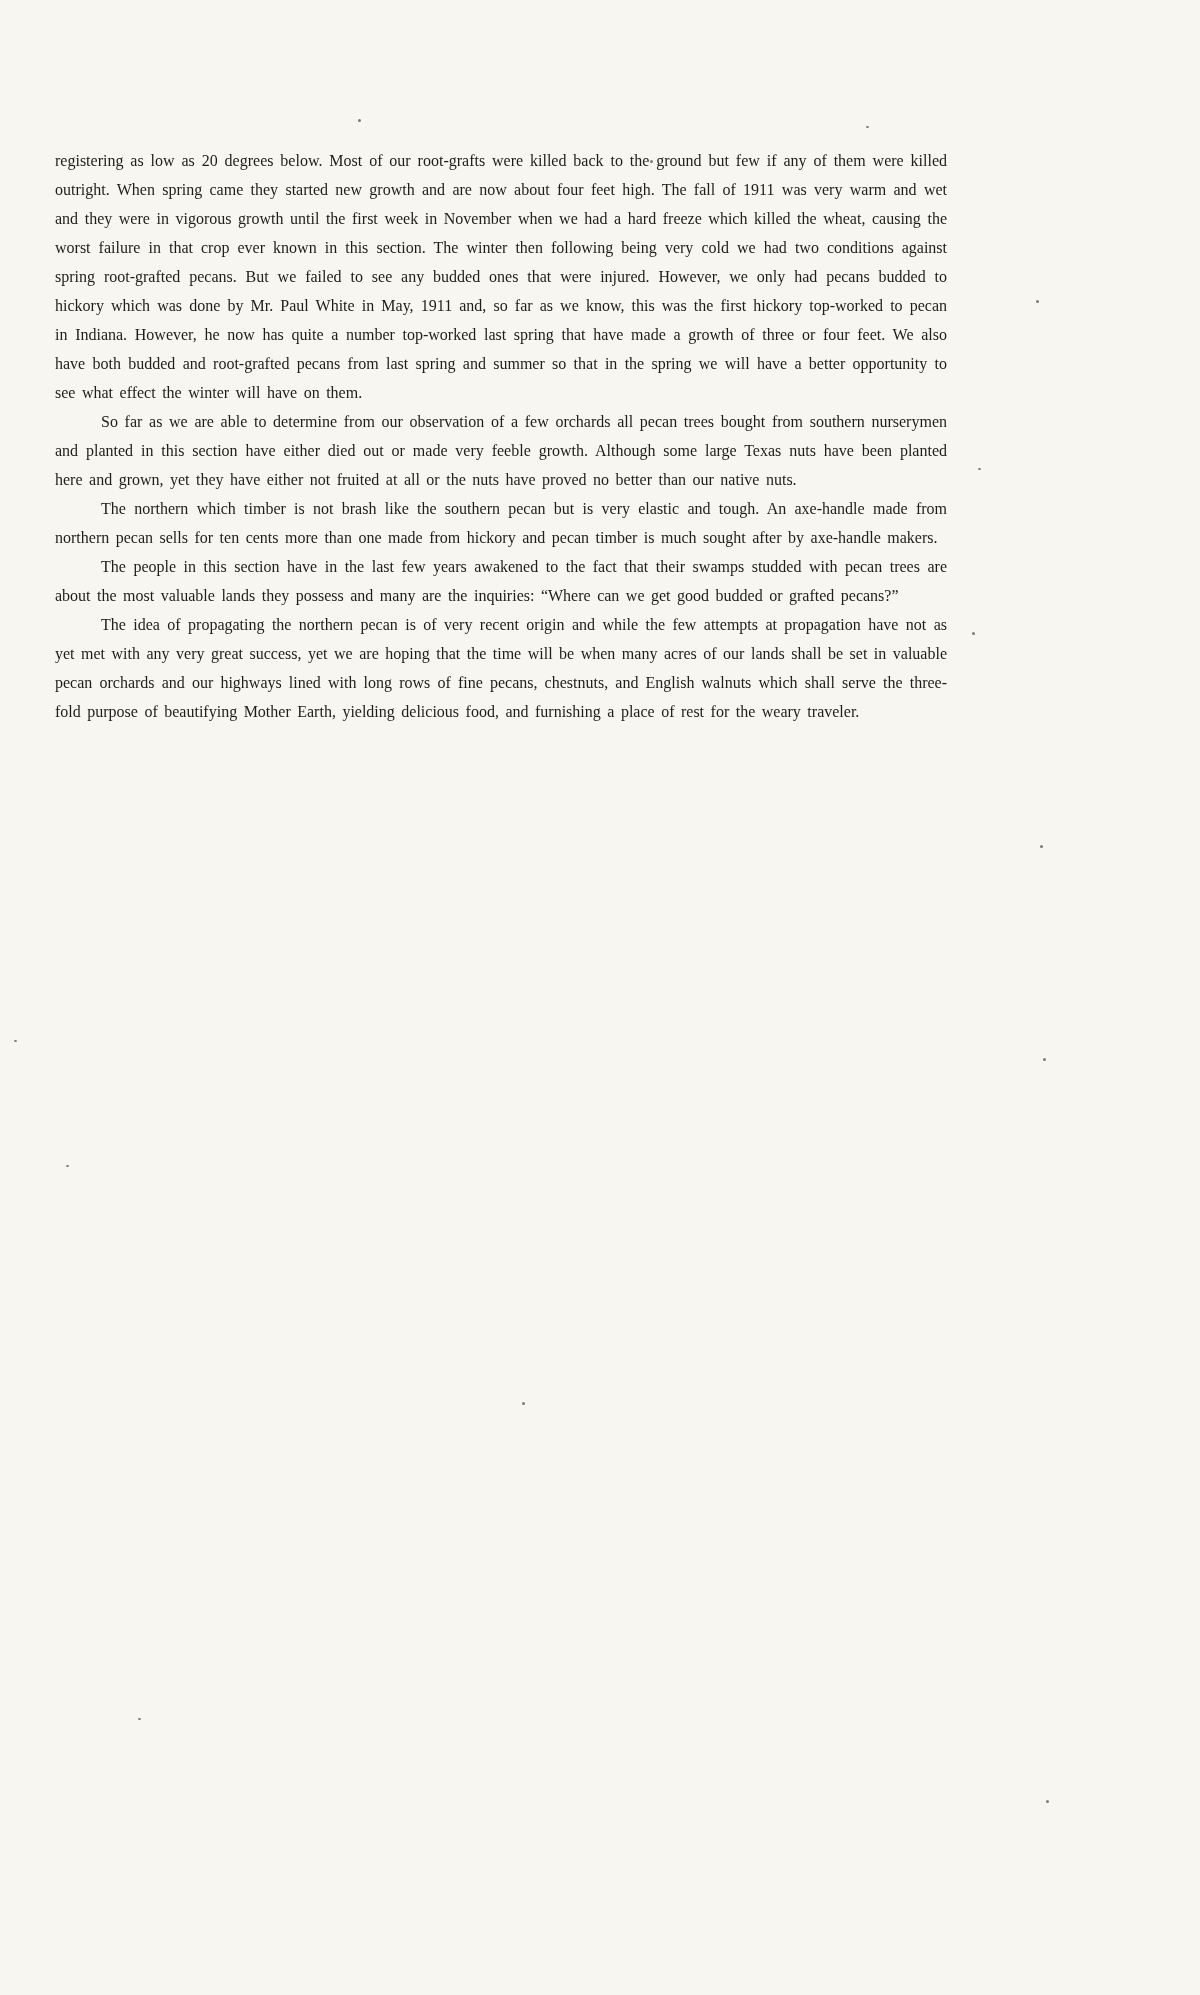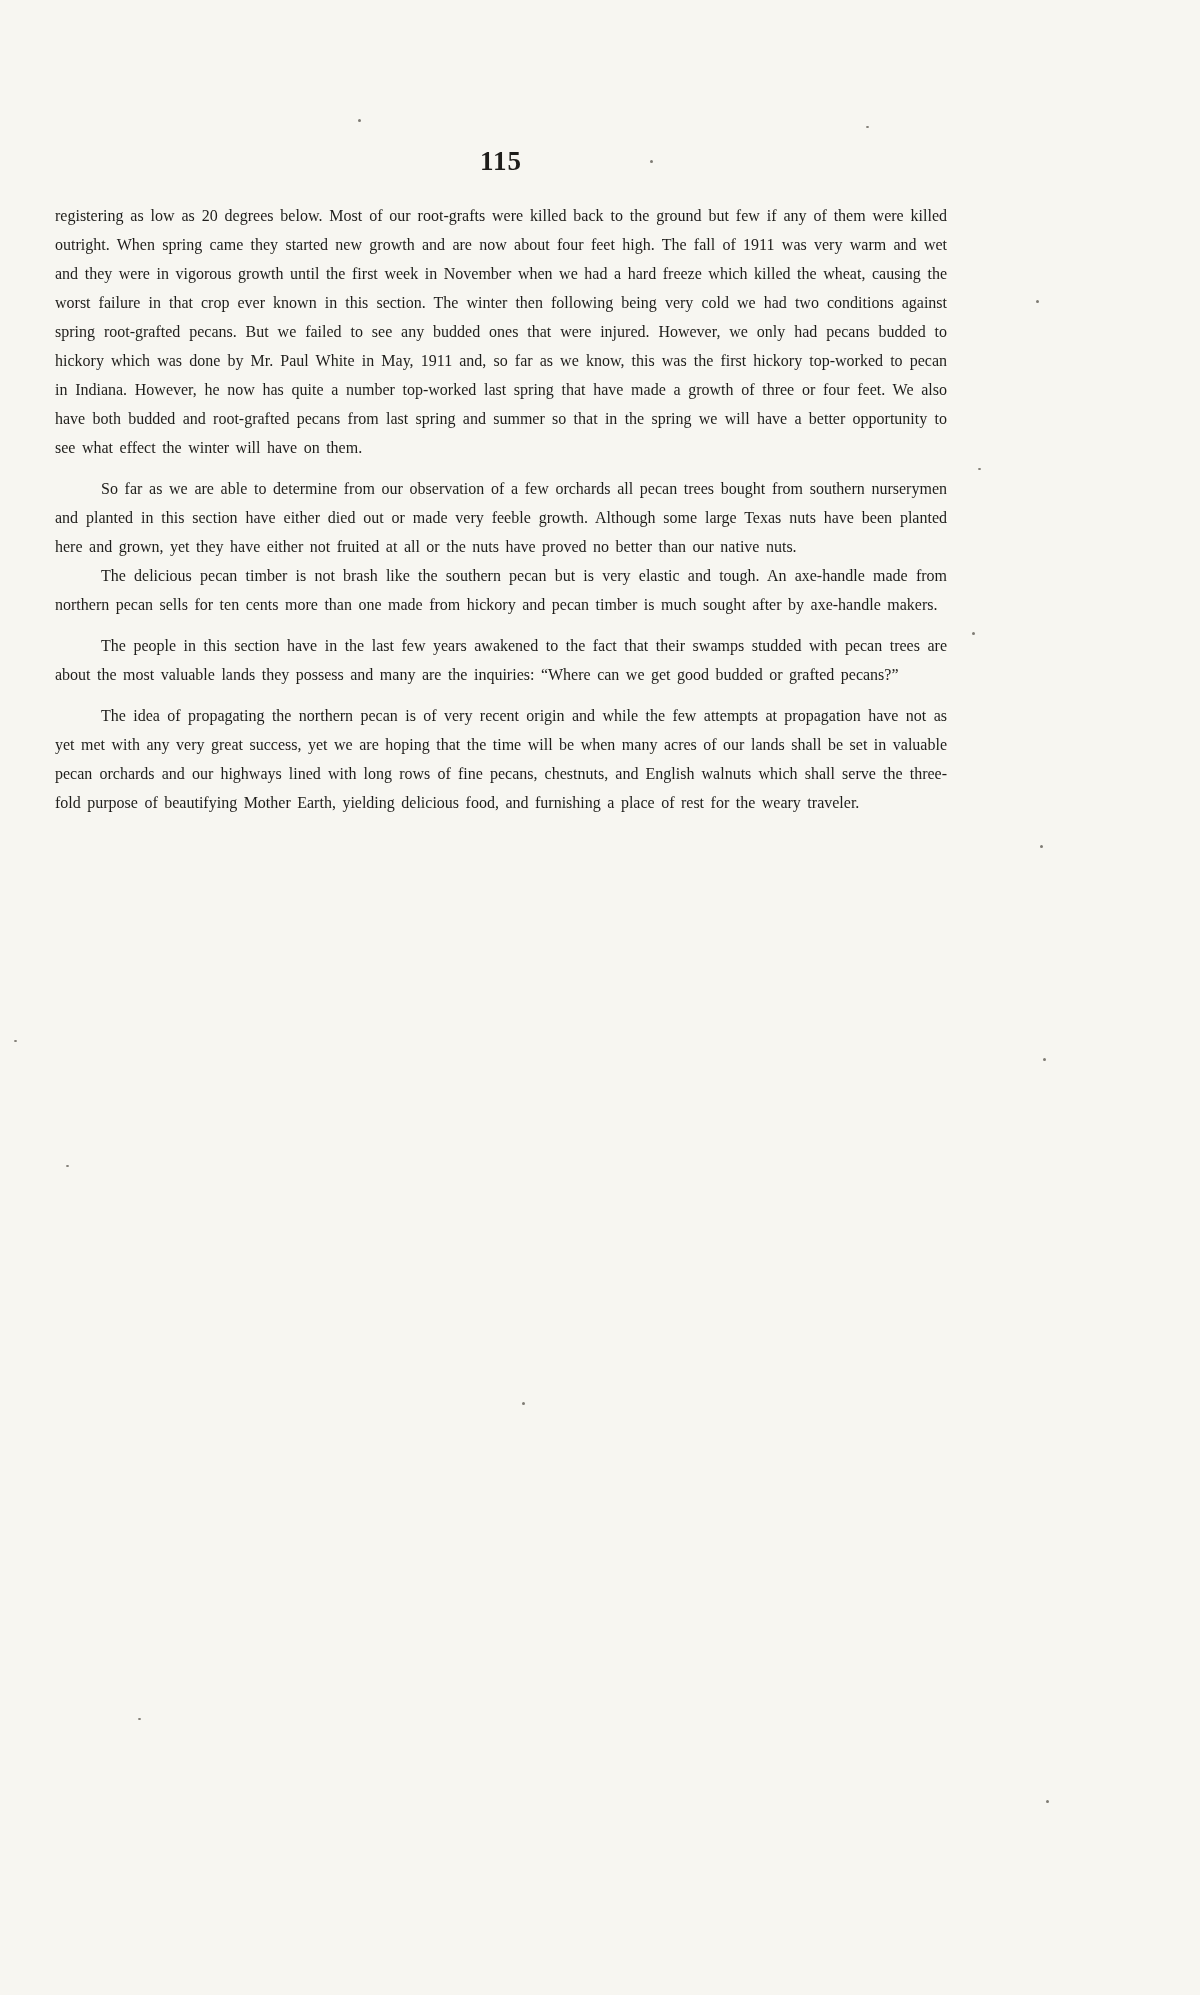--- a/index.html
+++ b/index.html
@@ -29,42 +29,41 @@
     margin-bottom: 24px;
   }
   p.para {
     margin: 0;
     font-size: 16px;
     line-height: 29px;
     text-align: justify;
     word-spacing: 2.5px;
   }
   p.para.indent { text-indent: 46px; }
-  p.para.gap    { margin-top: 12px; font-family: Liberation Serif, serif; }
+  p.para.gap    { margin-top: 0; font-family: Liberation Serif, serif; }
   
   .speck {
     position: absolute;
     background: #555249;
     border-radius: 50%;
     width: 3px;
     height: 3px;
     opacity: .75;
   }
 </style>
 </head>
 <body style="background: rgb(247, 246, 241); color: rgb(30, 29, 26);">
 
 <div class="page">
-  <div class="page-number">115</div>
 
   <p class="para">registering as low as 20 degrees below.  Most of our root-grafts were killed back to the ground but few if any of them were killed outright.  When spring came they started new growth and are now about four feet high.  The fall of 1911 was very warm and wet and they were in vigorous growth until the first week in November when we had a hard freeze which killed the wheat, causing the worst failure in that crop ever known in this section. The winter then following being very cold we had two conditions against spring root-grafted pecans.  But we failed to see any budded ones that were injured.  However, we only had pecans budded to hickory which was done by Mr. Paul White in May, 1911 and, so far as we know, this was the first hickory top-worked to pecan in Indiana.  However, he now has quite a number top-worked last spring that have made a growth of three or four feet.  We also have both budded and root-grafted pecans from last spring and summer so that in the spring we will have a better opportunity to see what effect the winter will have on them.</p>
 
   <p class="para indent gap">So far as we are able to determine from our observation of a few orchards all pecan trees bought from southern nurserymen and planted in this section have either died out or made very feeble growth.  Although some large Texas nuts have been planted here and grown, yet they have either not fruited at all or the nuts have proved no better than our native nuts.</p>
 
-  <p class="para indent">The delicious pecan timber is not brash like the southern pecan but is very elastic and tough.  An axe-handle made from northern pecan sells for ten cents more than one made from hickory and pecan timber is much sought after by axe-handle makers.</p>
+  <p class="para indent">The northern which timber is not brash like the southern pecan but is very elastic and tough.  An axe-handle made from northern pecan sells for ten cents more than one made from hickory and pecan timber is much sought after by axe-handle makers.</p>
 
   <p class="para indent gap">The people in this section have in the last few years awakened to the fact that their swamps studded with pecan trees are about the most valuable lands they possess and many are the inquiries:  “Where can we get good budded or grafted pecans?”</p>
 
   <p class="para indent gap">The idea of propagating the northern pecan is of very recent origin and while the few attempts at propagation have not as yet met with any very great success, yet we are hoping that the time will be when many acres of our lands shall be set in valuable pecan orchards and our highways lined with long rows of fine pecans, chestnuts, and English walnuts which shall serve the three-fold purpose of beautifying Mother Earth, yielding delicious food, and furnishing a place of rest for the weary traveler.</p>
 </div>
 
 <div class="speck" style="left:358px; top:119px;"></div>
 <div class="speck" style="left:866px; top:126px; height:2px;"></div>
 <div class="speck" style="left:650px; top:160px;"></div>
 <div class="speck" style="left:1036px; top:300px;"></div>

